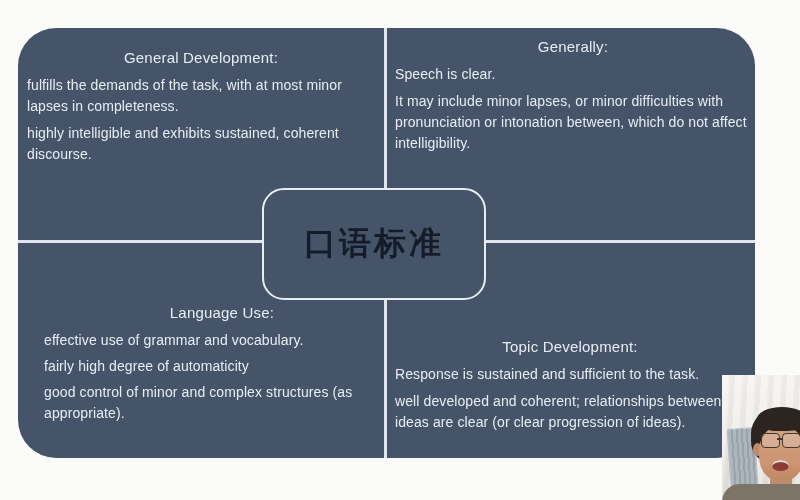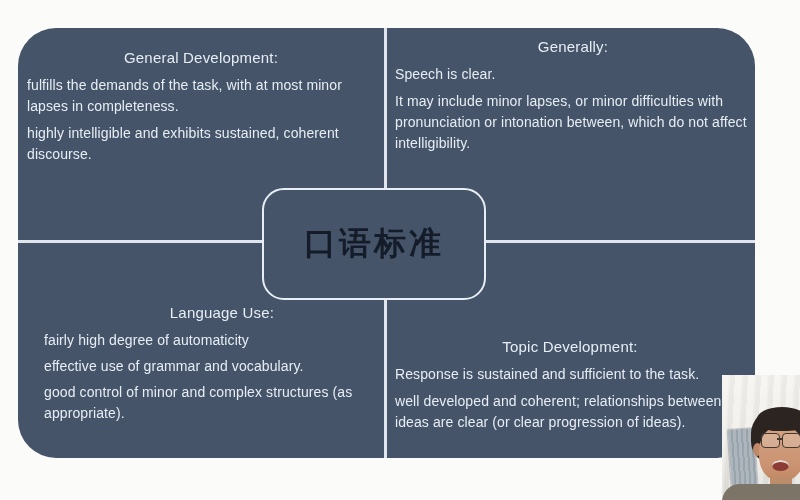--- a/index.html
+++ b/index.html
@@ -129,22 +129,22 @@
       <h2 class="q-title">Generally:</h2>
       <div class="q-body">
           <p class="para"><span>Speech is </span><b>clear</b><span>.</span></p>
           <p class="para"><span>It may include minor lapses, or minor difficulties with </span><b>pronunciation or intonation between</b><span>, which do not affect intelligibility.</span></p>
         </div>
     </div>
 
     <div class="quad quad-bl">
       <h2 class="q-title">Language Use:</h2>
       <div class="q-body">
+          <p class="para"><span>effective use of </span><b>grammar and vocabulary</b><span>.</span></p>
           <p class="para"><span>fairly high degree of automaticity</span></p>
-          <p class="para"><span>effective use of </span><b>grammar and vocabulary</b><span>.</span></p>
           <p class="para"><span>good control of minor and complex </span><b>structures</b><span> (as appropriate).</span></p>
         </div>
     </div>
 
     <div class="quad quad-br">
       <h2 class="q-title">Topic Development:</h2>
       <div class="q-body">
           <p class="para"><span>Response is sustained and sufficient to the task.</span></p>
           <p class="para"><span>well </span><b>developed and coherent</b><span>; relationships between ideas are clear (or </span><b>clear progression of ideas</b><span>).</span></p>
         </div>

